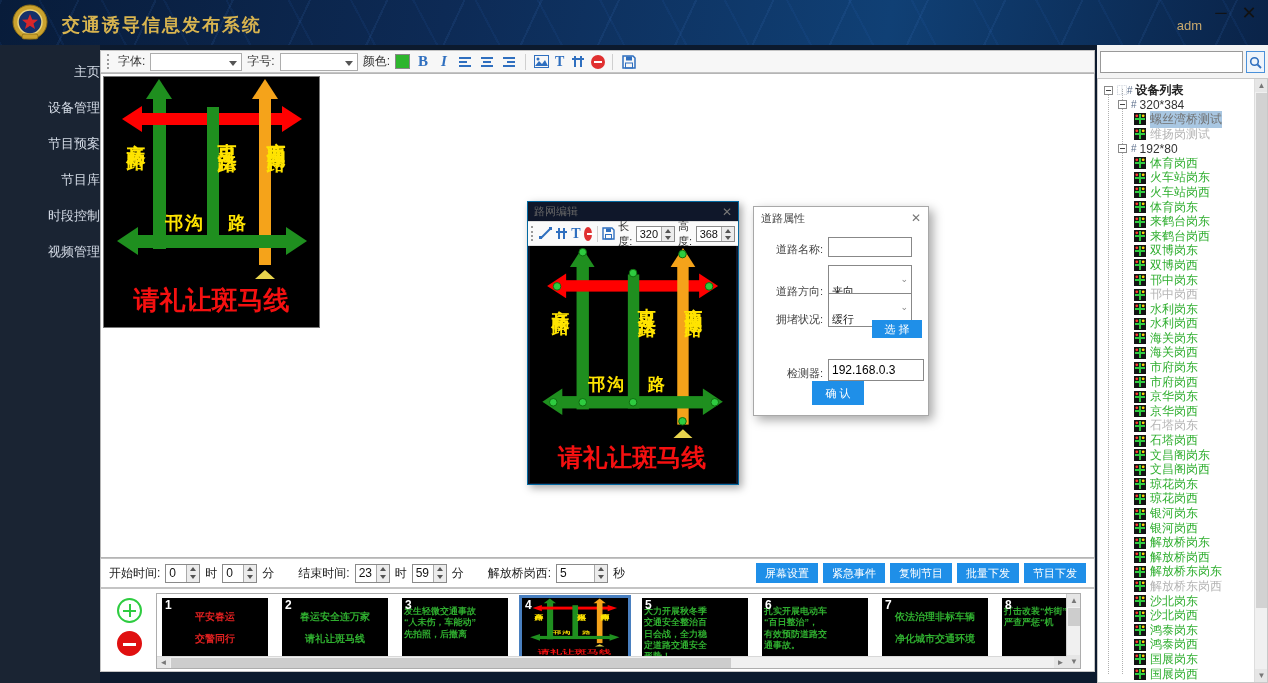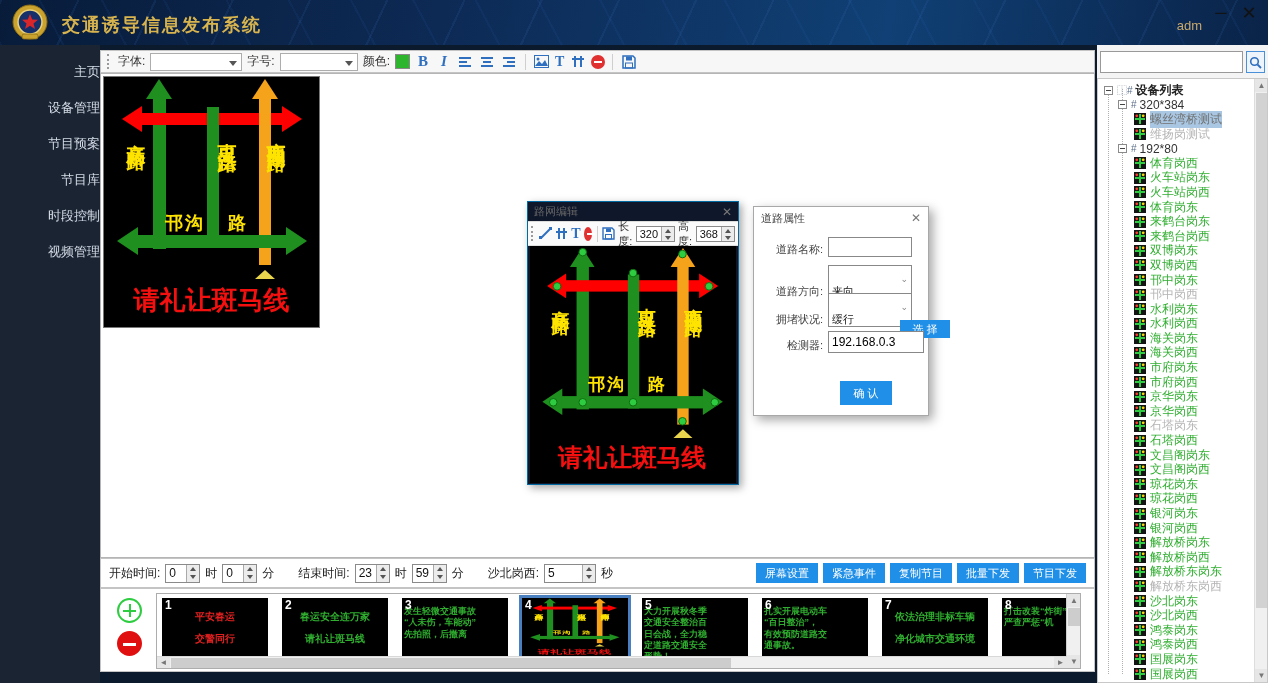--- a/index.html
+++ b/index.html
@@ -89,21 +89,21 @@
   
   .props { position:absolute; left:652px; top:132px; width:176px; height:210px; background:#fff;
     border:1px solid #a8a8a8; box-shadow:4px 4px 10px rgba(0,0,0,.35); font-size:11px; color:#444; }
   .props-title { height:22px; display:flex; align-items:center; padding:0 7px; }
   .prow { position:absolute; display:flex; align-items:flex-end; }
   .plabel { width:62px; text-align:right; margin-right:5px; }
   .pinput { width:84px; height:20px; border:1px solid #888; background:#fff; font-size:11px; padding:0 3px; }
   .psel { position:relative; width:84px; height:20px; border:1px solid #888; background:#fff;
     line-height:18px; padding:16px 3px; color:#222; }
   .psel .chev { position:absolute; right:3px; top:4px; color:#888; font-size:9px; }
-  .btn-blue { background:#1f8fe8; color:#fff; border:none; font-size:11px; cursor:pointer;margin-left:28px; }
+  .btn-blue { background:#1f8fe8; color:#fff; border:none; font-size:11px; cursor:pointer; }
 
   
   .control-row { position:absolute; left:0; top:513px; width:995px; height:30px; background:#fff;
     border:1px solid #c4c4c4; display:flex; align-items:center; font-size:12px; color:#222; padding:0 8px; gap:5px; }
   .cr-gap { width:14px; }
   .act-btn { height:20px; padding:0 9px; margin-left:5px; }
 
   
   .playlist-row { position:absolute; left:0; top:543px; width:995px; height:84px; background:#fff; border:1px solid #c4c4c4; }
   .pm-btn { position:absolute; left:16px; width:25px; height:25px; border-radius:50%; cursor:pointer; }
@@ -400,21 +400,21 @@
           </span>
         </div>
         <div class="prow" style="left:7px;top:86px;">
           <span class="plabel">拥堵状况:</span>
           <span class="psel">
             <span>缓行</span>
             <span class="chev">⌄</span>
           </span>
         </div>
         <button class="btn-blue abs" style="left:118px;top:113px;width:50px;height:18px;">选 择</button>
-        <div class="prow" style="left:7px;top:124px;">
+        <div class="prow" style="left:7px;top:152px;">
           <span class="plabel">检测器:</span>
           <input class="pinput" style="width: 96px; height: 22px; font-size: 12px;" value="192.168.0.3">
         </div>
         <button class="btn-blue abs" style="left:58px;top:174px;width:52px;height:24px;">确 认</button>
       </div>
     </div>
 
     <div class="control-row">
       <span>开始时间:</span>
       <span class="spin">
@@ -445,21 +445,21 @@
       <span>时</span>
       <span class="spin">
           <span class="v">59</span>
           <span class="ud">
             <i class="up"></i>
             <i class="dn"></i>
           </span>
         </span>
       <span>分</span>
       <span class="cr-gap"></span>
-      <span>沙北岗西:</span>
+      <span>解放桥岗西:</span>
       <span class="spin" style="width:52px;">
           <span class="v" style="flex:1">5</span>
           <span class="ud">
             <i class="up"></i>
             <i class="dn"></i>
           </span>
         </span>
       <span>秒</span>
       <span style="margin-left:auto;" id="action-buttons"><button class="btn-blue act-btn">屏幕设置</button><button class="btn-blue act-btn">紧急事件</button><button class="btn-blue act-btn">复制节目</button><button class="btn-blue act-btn">批量下发</button><button class="btn-blue act-btn">节目下发</button></span>
     </div>

